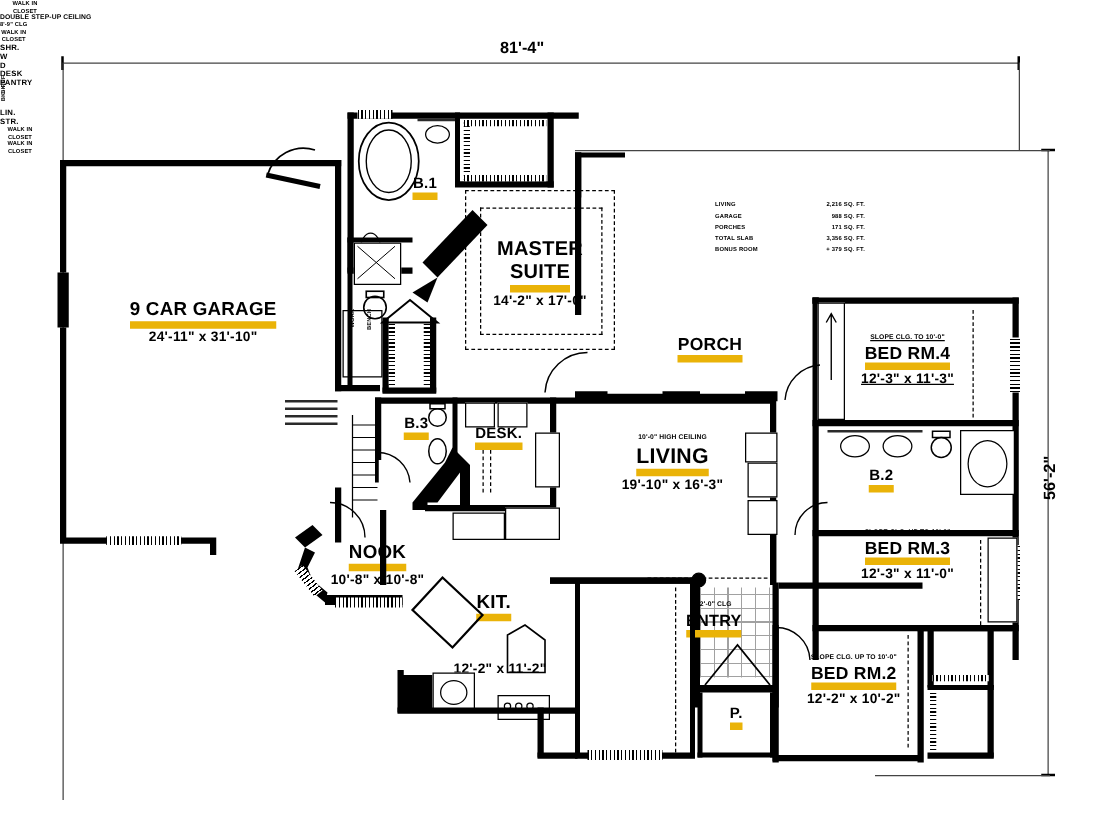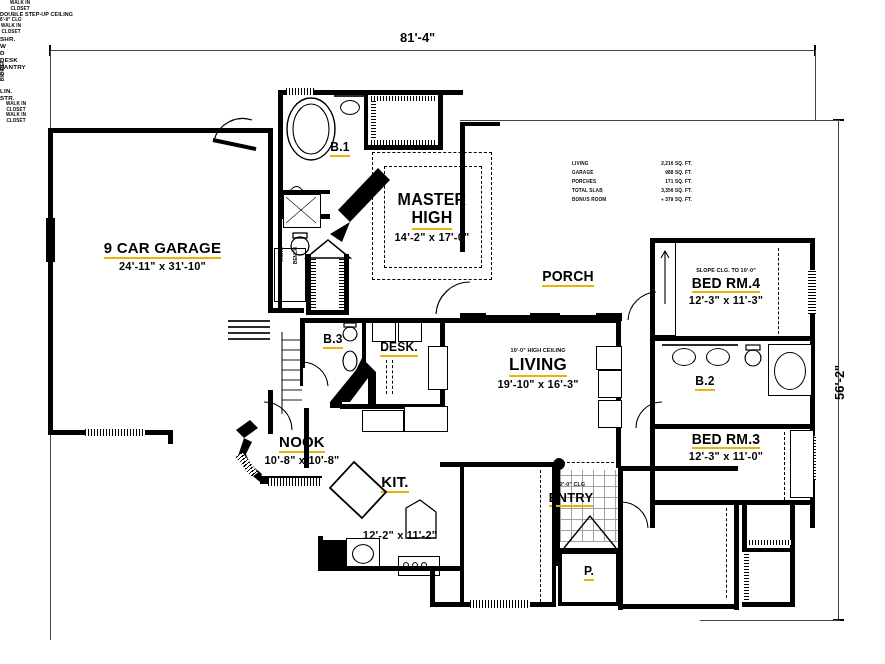--- a/index.html
+++ b/index.html
@@ -5,21 +5,21 @@
   html,body{margin:0;padding:0;background:#ffffff;}
   body{width:885px;height:664px;overflow:hidden;
        font-family:"Liberation Sans","DejaVu Sans",sans-serif;color:#000;}
   #plan{position:relative;width:885px;height:664px;background:#fff;}
 
   
   .wall{position:absolute;background:#000;}
   .thin{position:absolute;background:#2a2a2a;}
   .lbl{position:absolute;text-align:center;line-height:1.05;
        font-weight:bold;letter-spacing:.2px;white-space:nowrap;}
-  .name{font-size:15px;font-weight:bold;border-bottom:2px solid #eab308;
+  .name{font-size:15px;font-weight:bold;border-bottom:6px solid #eab308;
         padding-bottom:1px;display:inline-block;}
   .name.sm{font-size:12px;}
   .name.xs{font-size:10px;}
   .dim{font-size:11px;font-weight:bold;margin-top:2px;}
   .tiny{font-size:4.6px;font-weight:bold;letter-spacing:.1px;
         line-height:1.25;white-space:nowrap;}
   .tiny5{font-size:5.4px;font-weight:bold;letter-spacing:.1px;white-space:nowrap;}
   .tiny6{font-size:6.2px;font-weight:bold;letter-spacing:.2px;white-space:nowrap;}
 
   
@@ -133,21 +133,21 @@
   <svg style="left:320px;top:150px;width:130px;height:130px;">
     <polygon points="18,60 58,18 70,30 30,72" fill="#000"></polygon>
     <polygon points="30,72 22,92 10,84" fill="#000"></polygon>
   </svg>
 
   <div class="dash" style="left:372px;top:152px;width:118px;height:126px;"></div>
   <div class="dash" style="left:384px;top:166px;width:96px;height:100px;"></div>
   <div class="tiny5" style="left:378px;top:184px;">DOUBLE STEP-UP CEILING</div>
   <div class="lbl" style="left:378px;top:192px;width:108px;">
     <span class="name" style="border:0;display:block;font-size:16px;">MASTER</span>
-    <span class="name" style="font-size:16px;">HIGH</span>
+    <span class="name" style="font-size:16px;">SUITE</span>
     <div class="dim">14'-2" x 17'-0"</div>
   </div>
   <div class="tiny" style="left:386px;top:256px;">8'-9" CLG</div>
 
   <div class="wall" style="left:306px;top:254px;width:5px;height:60px;"></div>
   <div class="wall" style="left:344px;top:254px;width:5px;height:60px;"></div>
   <div class="wall" style="left:306px;top:310px;width:43px;height:5px;"></div>
   <div class="hatchv" style="left:311px;top:258px;width:5px;height:50px;"></div>
   <div class="hatchv" style="left:339px;top:258px;width:5px;height:50px;"></div>
   <div class="tiny" style="left:318px;top:270px;width:22px;text-align:center;white-space:normal;">WALK IN CLOSET</div>
@@ -236,21 +236,21 @@
   <div class="wall" style="left:460px;top:313px;width:26px;height:8px;"></div>
   <div class="wall" style="left:530px;top:313px;width:30px;height:8px;"></div>
   <div class="wall" style="left:596px;top:313px;width:26px;height:8px;"></div>
 
   <div class="wall" style="left:650px;top:238px;width:165px;height:5px;"></div>
   <div class="wall" style="left:810px;top:238px;width:5px;height:290px;"></div>
 
   <div class="wall" style="left:650px;top:238px;width:5px;height:102px;"></div>
   <div class="wall" style="left:650px;top:336px;width:165px;height:5px;"></div>
   <div class="dashleft" style="left:778px;top:248px;height:86px;"></div>
-  <div class="lbl" style="left:668px;top:268px;width:116px;">
+  <div class="lbl" style="left:668px;top:268px;width:116px;text-decoration:underline;">
     <span class="tiny5" style="position:static;display:block;margin-bottom:1px;">SLOPE CLG. TO 10'-0"</span>
     <span class="name sm" style="font-size:14px;">BED RM.4</span>
     <div class="dim">12'-3" x 11'-3"</div>
   </div>
   <div class="hatchv" style="left:808px;top:270px;width:8px;height:44px;"></div>
 
   <div class="box" style="left:654px;top:242px;width:20px;height:92px;"></div>
   <div class="tiny6" style="left:657px;top:310px;">STR.</div>
   <svg style="left:660px;top:248px;width:10px;height:56px;">
     <path d="M5,56 L5,4 M1,10 L5,3 L9,10" stroke="#000" stroke-width="1.1" fill="none"></path>
@@ -279,20 +279,25 @@
     <span class="name sm" style="font-size:14px;">BED RM.3</span>
     <div class="dim">12'-3" x 11'-0"</div>
   </div>
   <div class="hatchv" style="left:808px;top:436px;width:8px;height:44px;"></div>
   <div class="box" style="left:790px;top:430px;width:22px;height:66px;"></div>
 
   <div class="wall" style="left:618px;top:500px;width:5px;height:110px;"></div>
   <div class="wall" style="left:618px;top:604px;width:120px;height:5px;"></div>
   <div class="wall" style="left:734px;top:500px;width:5px;height:110px;"></div>
   <div class="dashleft" style="left:726px;top:508px;height:90px;"></div>
+  <div class="lbl" style="left:628px;top:524px;width:110px;">
+    <span class="tiny5" style="position:static;display:block;margin-bottom:1px;">SLOPE CLG. UP TO 10'-0"</span>
+    <span class="name sm" style="font-size:14px;">BED RM.2</span>
+    <div class="dim">12'-2" x 10'-2"</div>
+  </div>
   <svg style="left:618px;top:500px;width:40px;height:30px;">
     <path d="M2,2 A27,27 0 0,1 30,28" fill="none" stroke="#000" stroke-width="1.1"></path>
   </svg>
 
   <div class="wall" style="left:742px;top:500px;width:5px;height:50px;"></div>
   <div class="wall" style="left:790px;top:500px;width:5px;height:50px;"></div>
   <div class="hatch" style="left:746px;top:540px;width:45px;height:5px;"></div>
   <div class="tiny" style="left:752px;top:512px;width:32px;text-align:center;white-space:normal;">WALK IN CLOSET</div>
 
   <div class="wall" style="left:742px;top:548px;width:53px;height:4px;"></div>

